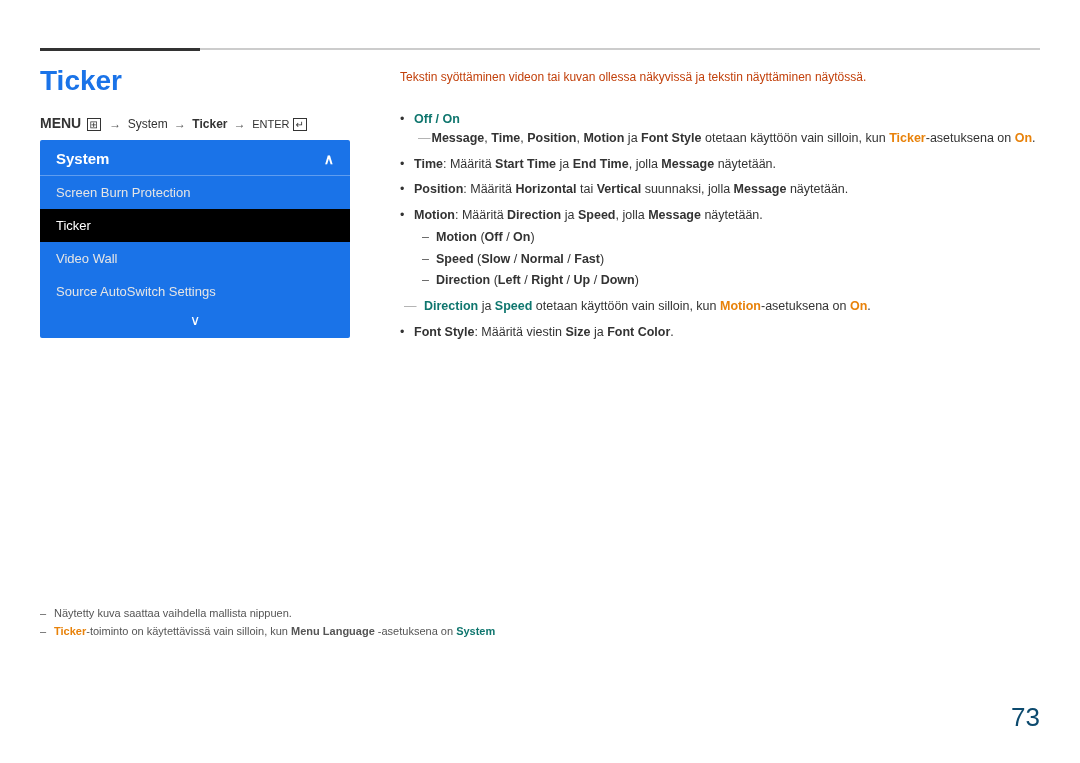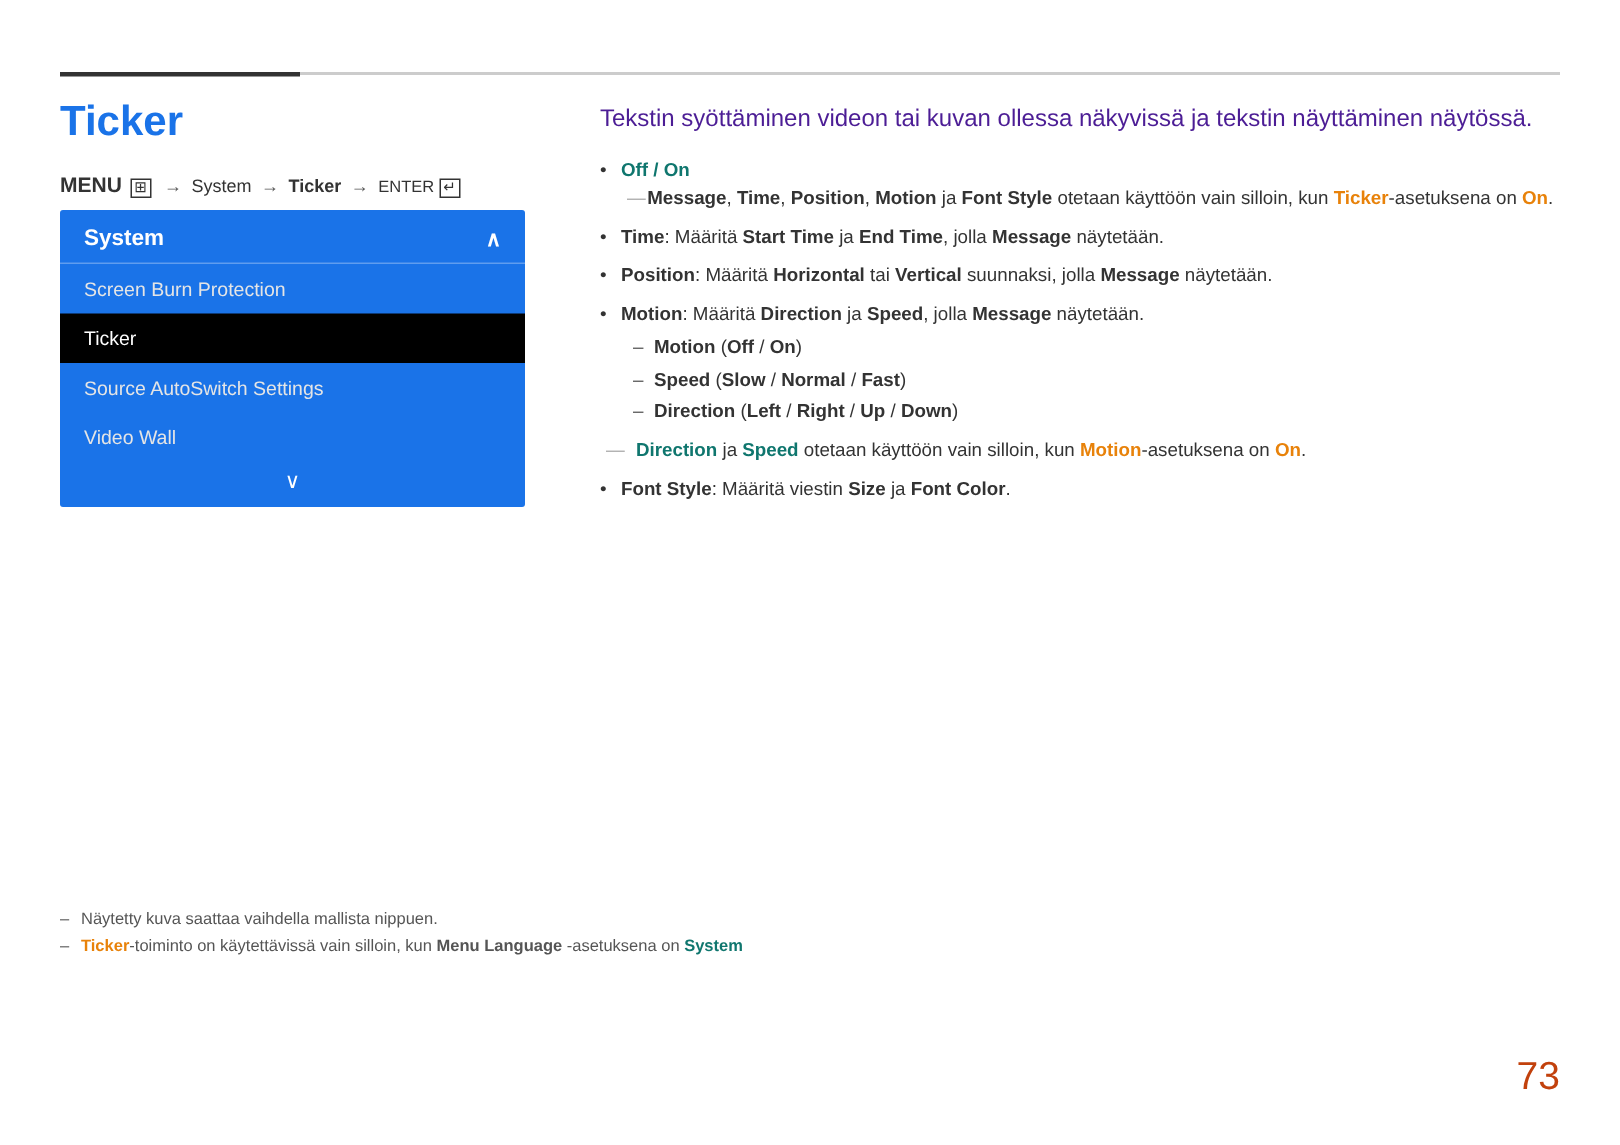--- a/index.html
+++ b/index.html
@@ -110,23 +110,23 @@
 
     
     .content-area {
       position: absolute;
       top: 68px;
       left: 400px;
       right: 40px;
     }
 
     .content-intro {
-      font-size: 16px;
-      color: #4c1d95;
-      margin-bottom: 12px;
+      font-size: 12px;
+      color: #c2410c;
+      margin-bottom: 24px;
       line-height: 1.5;
     }
 
     .content-list {
       list-style: none;
       padding: 0;
     }
     .content-list > li {
       margin-bottom: 7px;
       font-size: 12.5px;
@@ -185,21 +185,21 @@
       position: absolute;
       left: 0;
     }
 
     
     .page-number {
       position: absolute;
       bottom: 30px;
       right: 40px;
       font-size: 26px;
-      color: #c2410c;
+      color: #0c4a6e;
       font-weight: 300;
     }
   </style>
 </head>
 <body>
 
 <div class="top-line"></div>
 <div class="top-line-accent"></div>
 
 <h1 class="page-title">Ticker</h1>
@@ -215,22 +215,22 @@
   <span class="enter-icon">ENTER <span style="border:1px solid #333; padding:0 2px; font-size:10px;">↵</span></span>
 </div>
 
 <div class="sidebar-menu">
   <div class="sidebar-header">
     <span>System</span>
     <span class="sidebar-chevron">∧</span>
   </div>
   <div class="sidebar-item">Screen Burn Protection</div>
   <div class="sidebar-item active">Ticker</div>
+  <div class="sidebar-item">Video Wall</div>
   <div class="sidebar-item">Source AutoSwitch Settings</div>
-  <div class="sidebar-item">Video Wall</div>
   <div class="sidebar-bottom-arrow">∨</div>
 </div>
 
 <div class="content-area">
   <p class="content-intro">Tekstin syöttäminen videon tai kuvan ollessa näkyvissä ja tekstin näyttäminen näytössä.</p>
 
   <ul class="content-list">
 
     <li>
       <span><span class="blue bold">Off / On</span></span>

